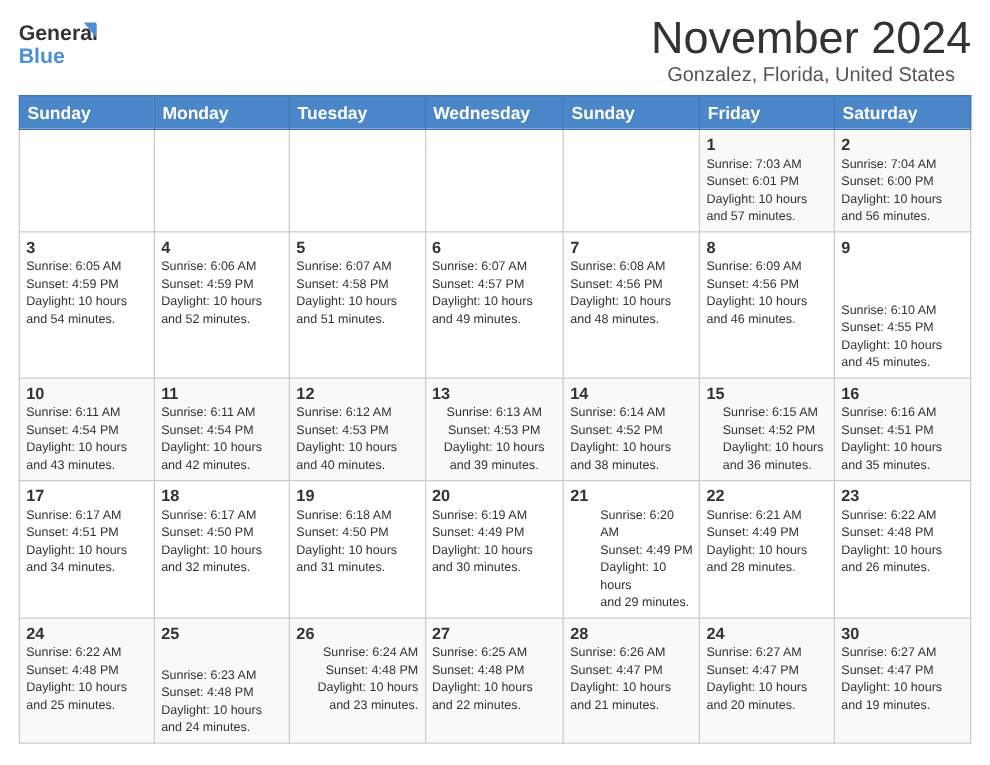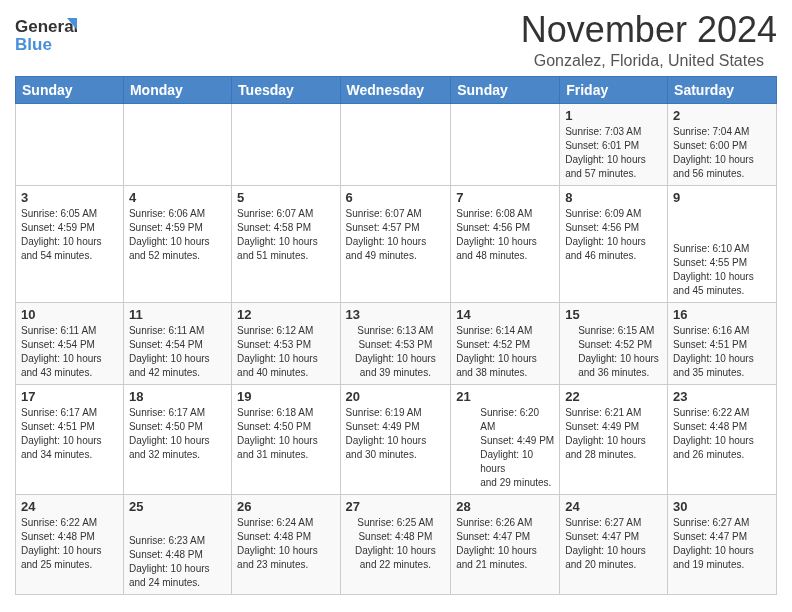--- a/index.html
+++ b/index.html
@@ -301,28 +301,28 @@
           </td>
           <td>
             <span class="day-num">25</span>
             <div class="day-info" style="white-space: pre-line; margin-top: 20px;">Sunrise: 6:23 AM
 Sunset: 4:48 PM
 Daylight: 10 hours
 and 24 minutes.</div>
           </td>
           <td>
             <span class="day-num">26</span>
-            <div class="day-info" style="white-space: pre-line;">Sunrise: 6:24 AM
+            <div class="day-info" style="white-space: pre-line; text-align: right;">Sunrise: 6:24 AM
 Sunset: 4:48 PM
 Daylight: 10 hours
 and 23 minutes.</div>
           </td>
           <td>
             <span class="day-num">27</span>
-            <div class="day-info" style="white-space: pre-line; text-align: center;">Sunrise: 6:25 AM
+            <div class="day-info" style="white-space: pre-line;">Sunrise: 6:25 AM
 Sunset: 4:48 PM
 Daylight: 10 hours
 and 22 minutes.</div>
           </td>
           <td>
             <span class="day-num">28</span>
             <div class="day-info" style="white-space: pre-line;">Sunrise: 6:26 AM
 Sunset: 4:47 PM
 Daylight: 10 hours
 and 21 minutes.</div>

